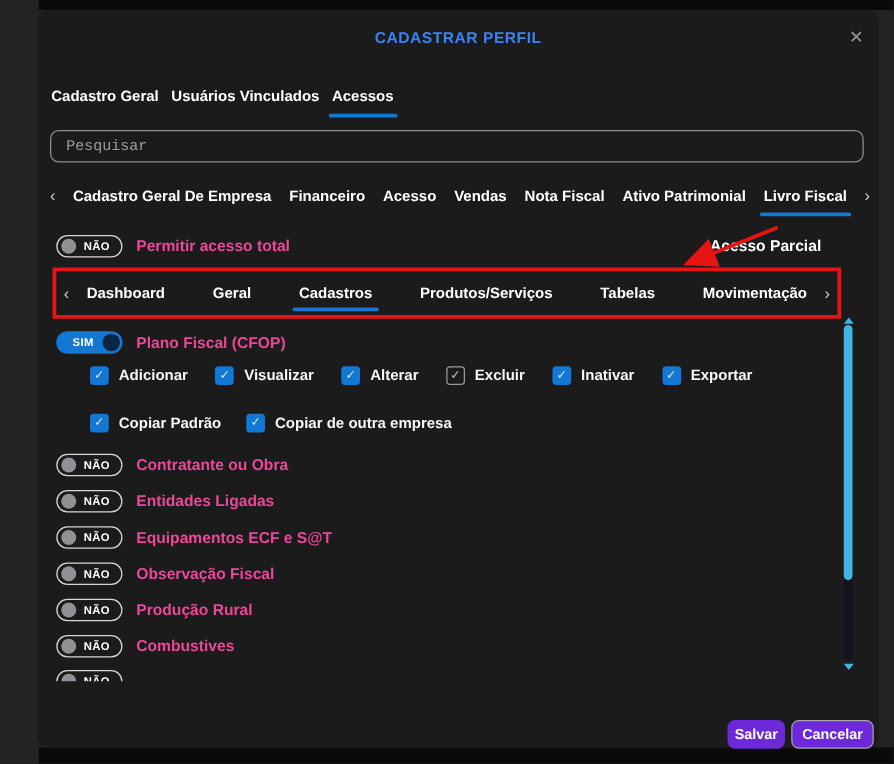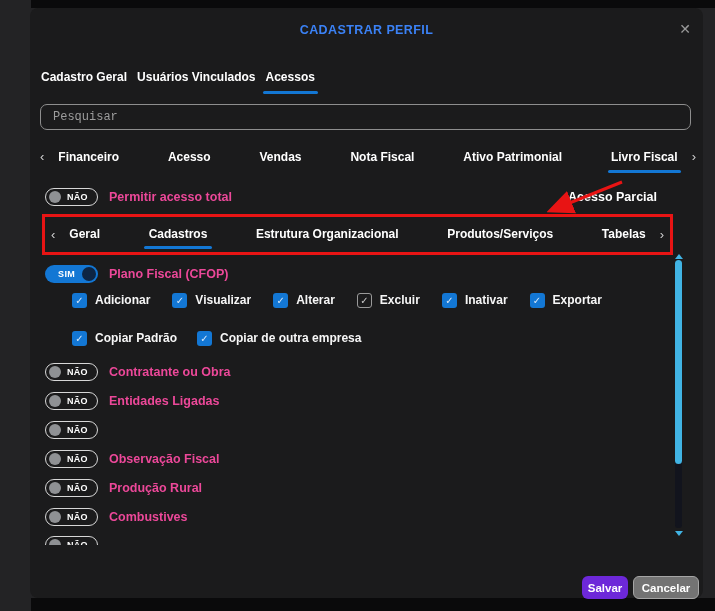--- a/index.html
+++ b/index.html
@@ -117,21 +117,21 @@
   .varrow.up { top:0; border-bottom:5px solid #41b4e4; }
   .varrow.down { top:277px; border-top:5px solid #41b4e4; }
 
   
   .btn {
     position:absolute; top:568px; height:23px; border-radius:6px;
     font-size:11.5px; font-weight:700; font-family:inherit;
     display:flex; align-items:center; justify-content:center; cursor:pointer;
   }
   .btn-save { right:75px; width:46px; background:#6d28d9; color:#ffffff; border:none; }
-  .btn-cancel { right:4px; width:66px; background:#737373; color:#ffffff; border:1px solid #a5a5a5; }
+  .btn-cancel { right:4px; width:66px; background:#6d28d9; color:#ffffff; border:1px solid #a5a5a5; }
 </style>
 </head>
 <body>
 
 <div class="bar-black bar-top"></div>
 <div class="bar-black bar-bottom"></div>
 
 <div class="modal">
 
   <div class="dialog-title">CADASTRAR PERFIL</div>
@@ -141,20 +141,21 @@
     <div class="tab">Cadastro Geral</div>
     <div class="tab">Usuários Vinculados</div>
     <div class="tab active">Acessos</div>
   </div>
 
   <input class="search-input" type="text" placeholder="Pesquisar" style="">
 
   <div class="module-strip">
     <span class="chev">‹</span>
     <div class="module-tabs">
+      <div class="tab">Cadastro Geral De Empresa</div>
       <div class="tab">Financeiro</div>
       <div class="tab">Acesso</div>
       <div class="tab">Vendas</div>
       <div class="tab">Nota Fiscal</div>
       <div class="tab">Ativo Patrimonial</div>
       <div class="tab active">Livro Fiscal</div>
     </div>
     <span class="chev">›</span>
   </div>
 
@@ -173,25 +174,26 @@
         <path d="M0,0 L9,4 L0,8 z" fill="#e81414"></path>
       </marker>
     </defs>
     <line x1="92" y1="16" x2="22" y2="44" stroke="#e81414" stroke-width="3" marker-end="url(#ah)"></line>
   </svg>
 
   <div class="red-box">
     <div class="section-strip">
       <span class="chev">‹</span>
       <div class="section-tabs">
+        <div class="tab">Dashboard</div>
         <div class="tab">Geral</div>
         <div class="tab active">Cadastros</div>
-        <div class="tab">Estrutura Organizacional</div>
         <div class="tab">Produtos/Serviços</div>
         <div class="tab">Tabelas</div>
+        <div class="tab">Movimentação</div>
       </div>
       <span class="chev">›</span>
     </div>
   </div>
 
   <div class="scroll-area">
 
     <div class="perm-row row-plano">
       <span class="toggle-on">
         <span class="tg-text">SIM</span>
@@ -252,20 +254,21 @@
         <span class="tg-text">NÃO</span>
       </span>
       <span class="perm-label">Entidades Ligadas</span>
     </div>
 
     <div class="perm-row toggle-row">
       <span class="toggle-off">
         <span class="knob"></span>
         <span class="tg-text">NÃO</span>
       </span>
+      <span class="perm-label">Equipamentos ECF e S@T</span>
     </div>
 
     <div class="perm-row toggle-row">
       <span class="toggle-off">
         <span class="knob"></span>
         <span class="tg-text">NÃO</span>
       </span>
       <span class="perm-label">Observação Fiscal</span>
     </div>
 

